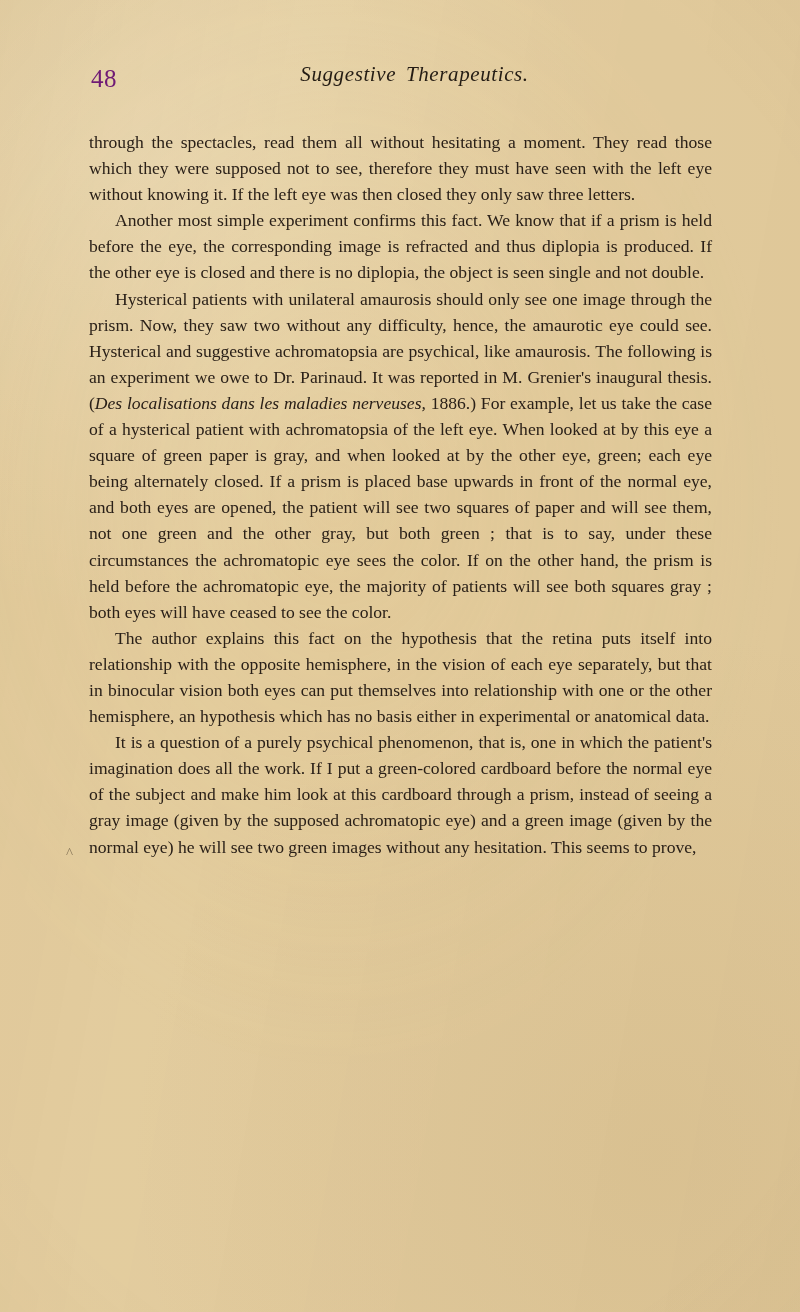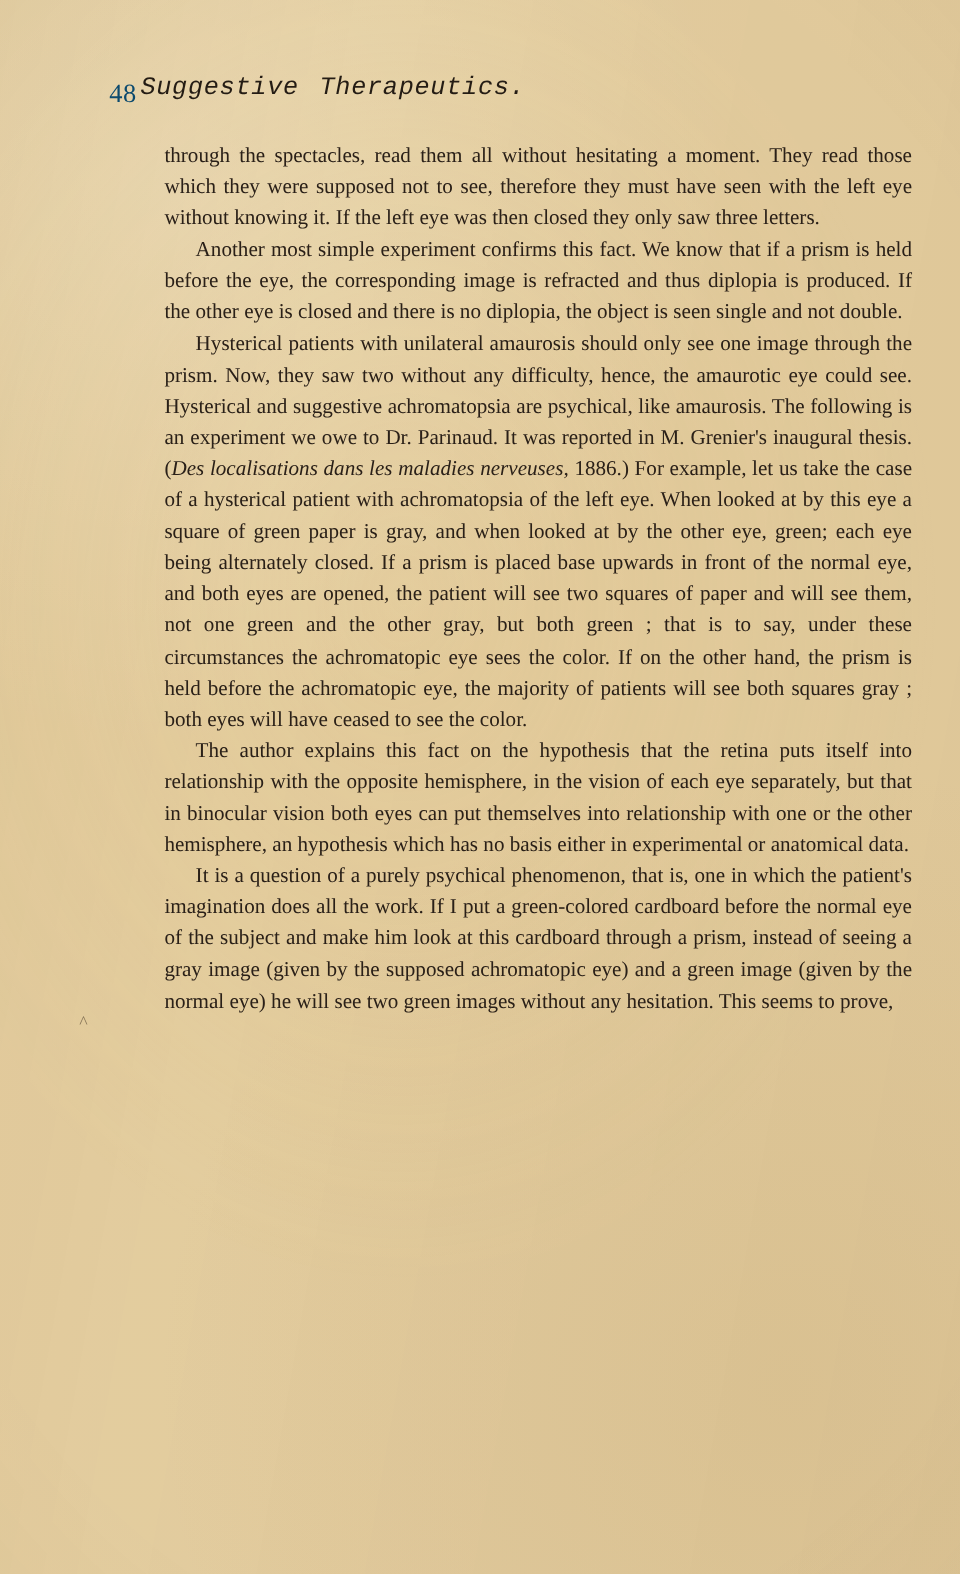--- a/index.html
+++ b/index.html
@@ -48,46 +48,45 @@
     position: absolute;
     left: 89px;
     top: 62px;
     width: 623px;
     height: 30px;
   }
   .folio {
     position: absolute;
     left: 2px;
     top: 3px;
-    font-size: 22px;
+    font-size: 25px;
     letter-spacing: 0.5px;
-    color: #0c4a6e;
+    color: #701a75;
   }
   .head-title {
     position: absolute;
     left: 0;
     top: 0;
     width: 623px;
+    text-align: center;
     font-style: italic;
     font-size: 21px;
     letter-spacing: 0.6px;
     word-spacing: 4px;
     color: #241c14;
     padding-left: 28px;
     box-sizing: border-box;
-    font-family: Liberation Mono, monospace;
   }
 
   
   .textblock {
     position: absolute;
     left: 89px;
-    top: 116px;
+    top: 129px;
     width: 623px;
-    margin-left: 48px;
   }
   p.para {
     margin: 0;
     text-align: justify;
     text-justify: inter-word;
     font-size: 17.6px;
     line-height: 26.1px;
     text-indent: 26px;
     color: #2a2018;
     hyphens: none;

